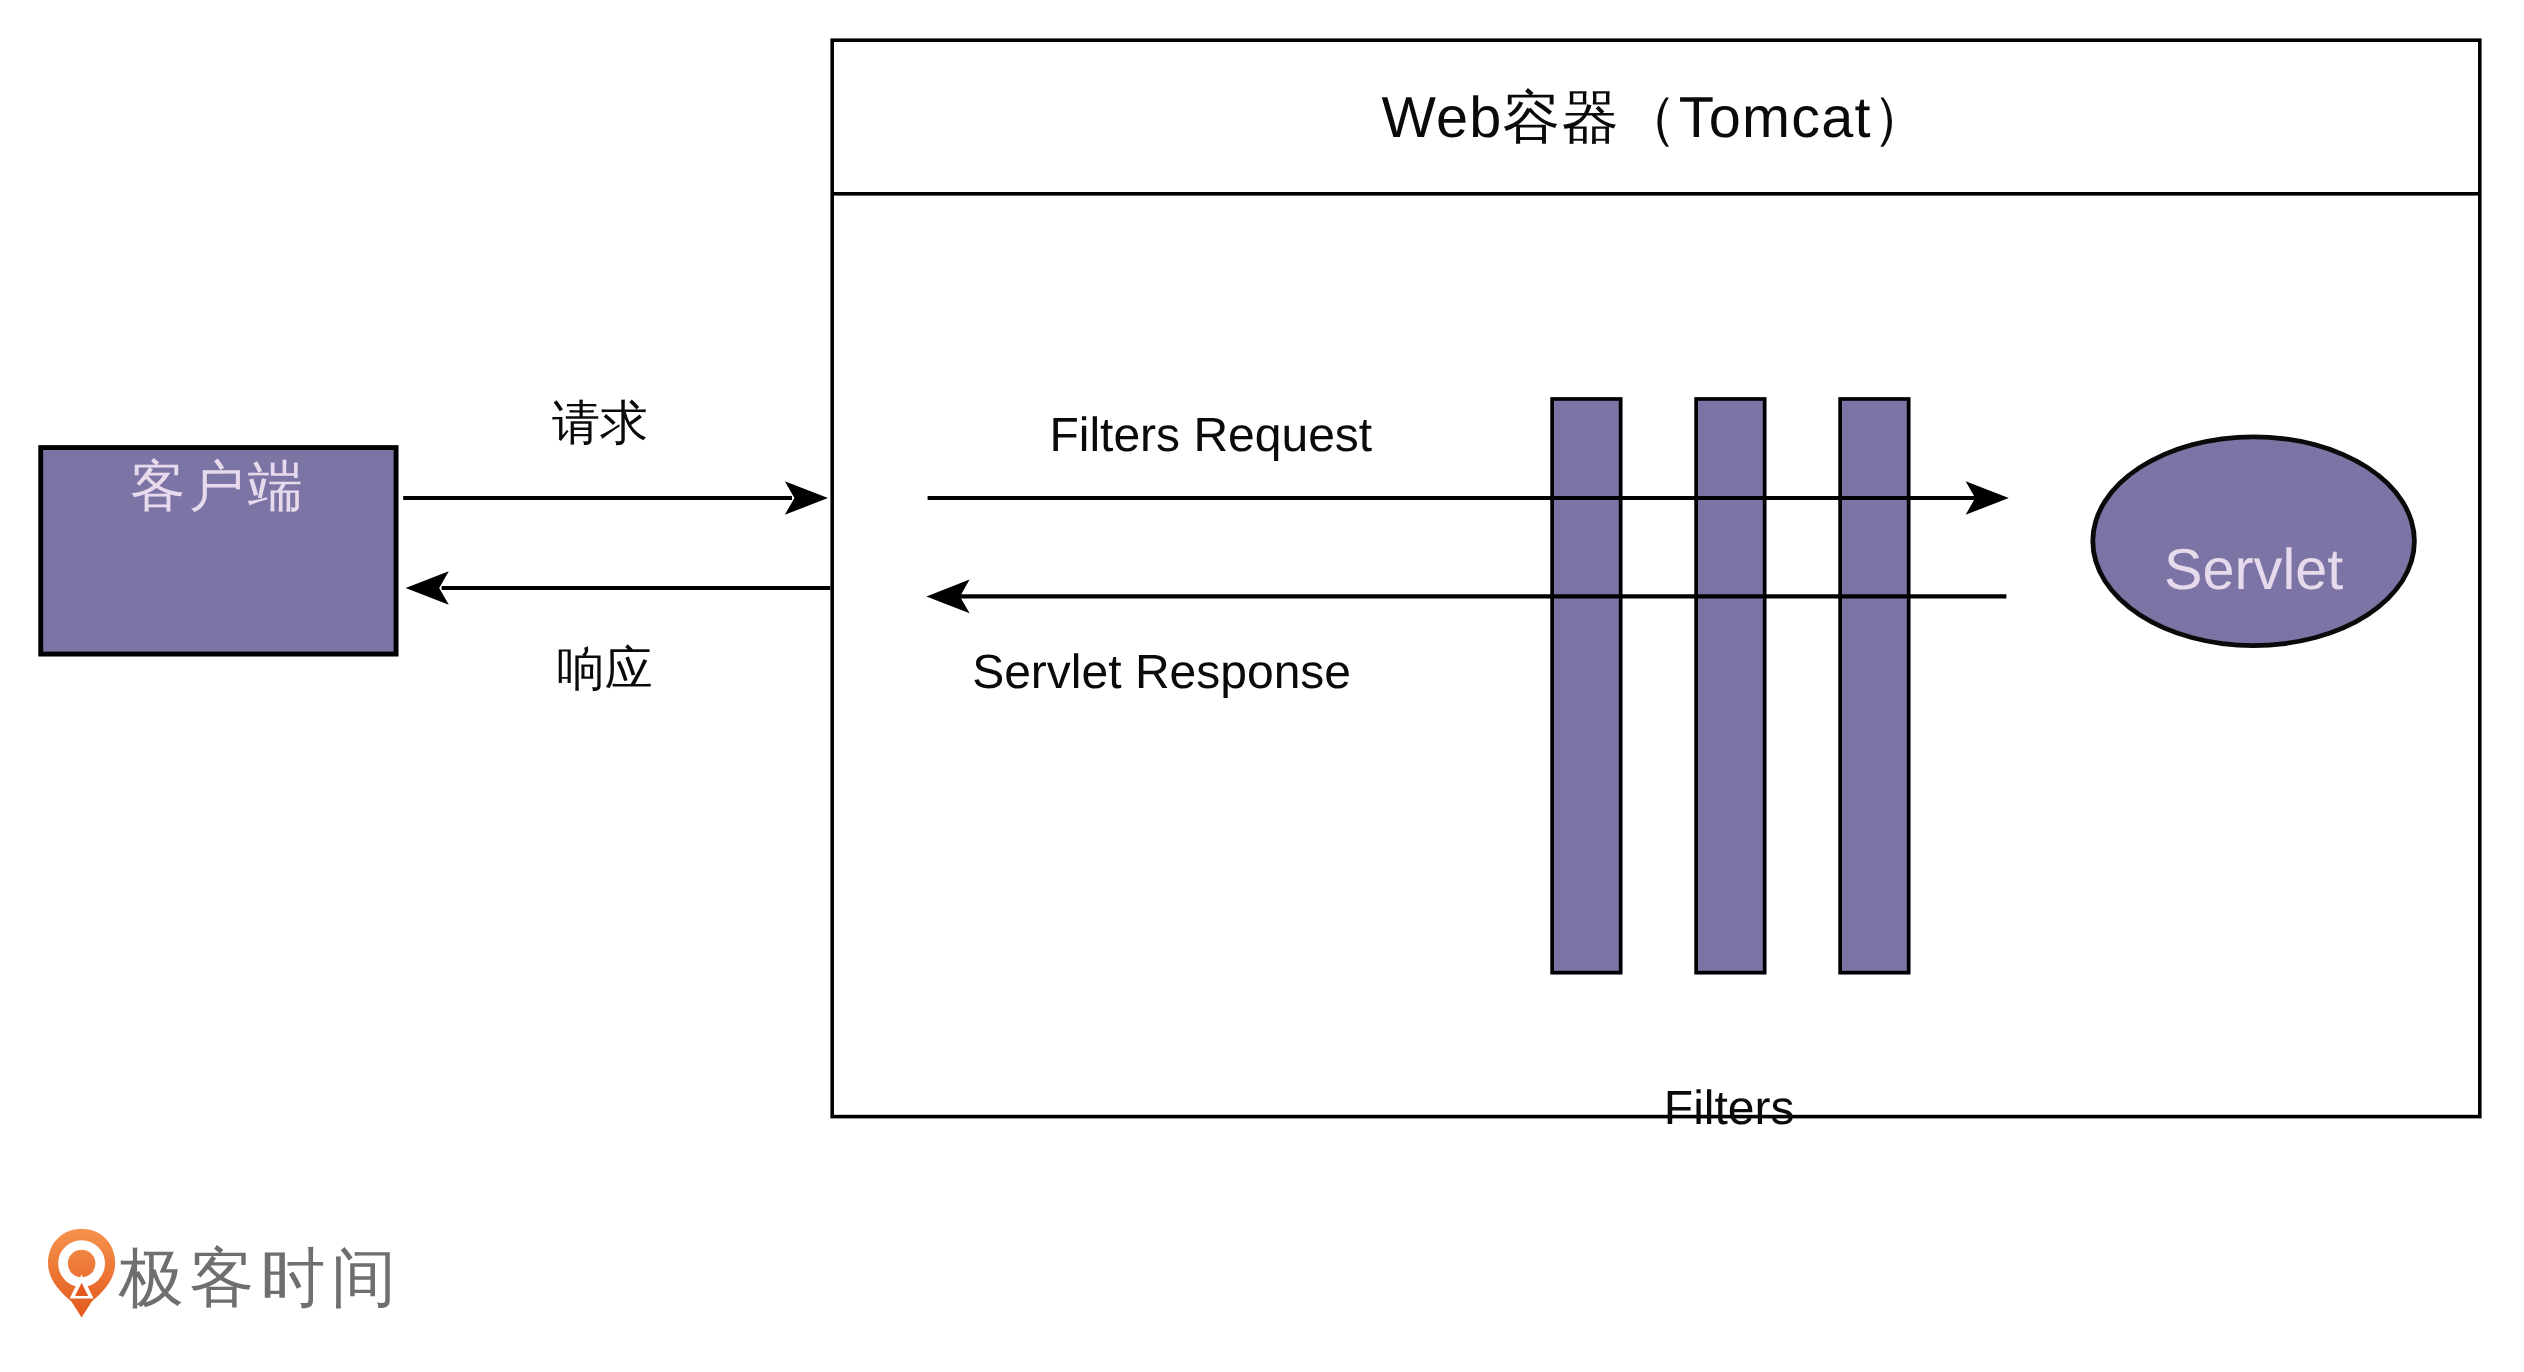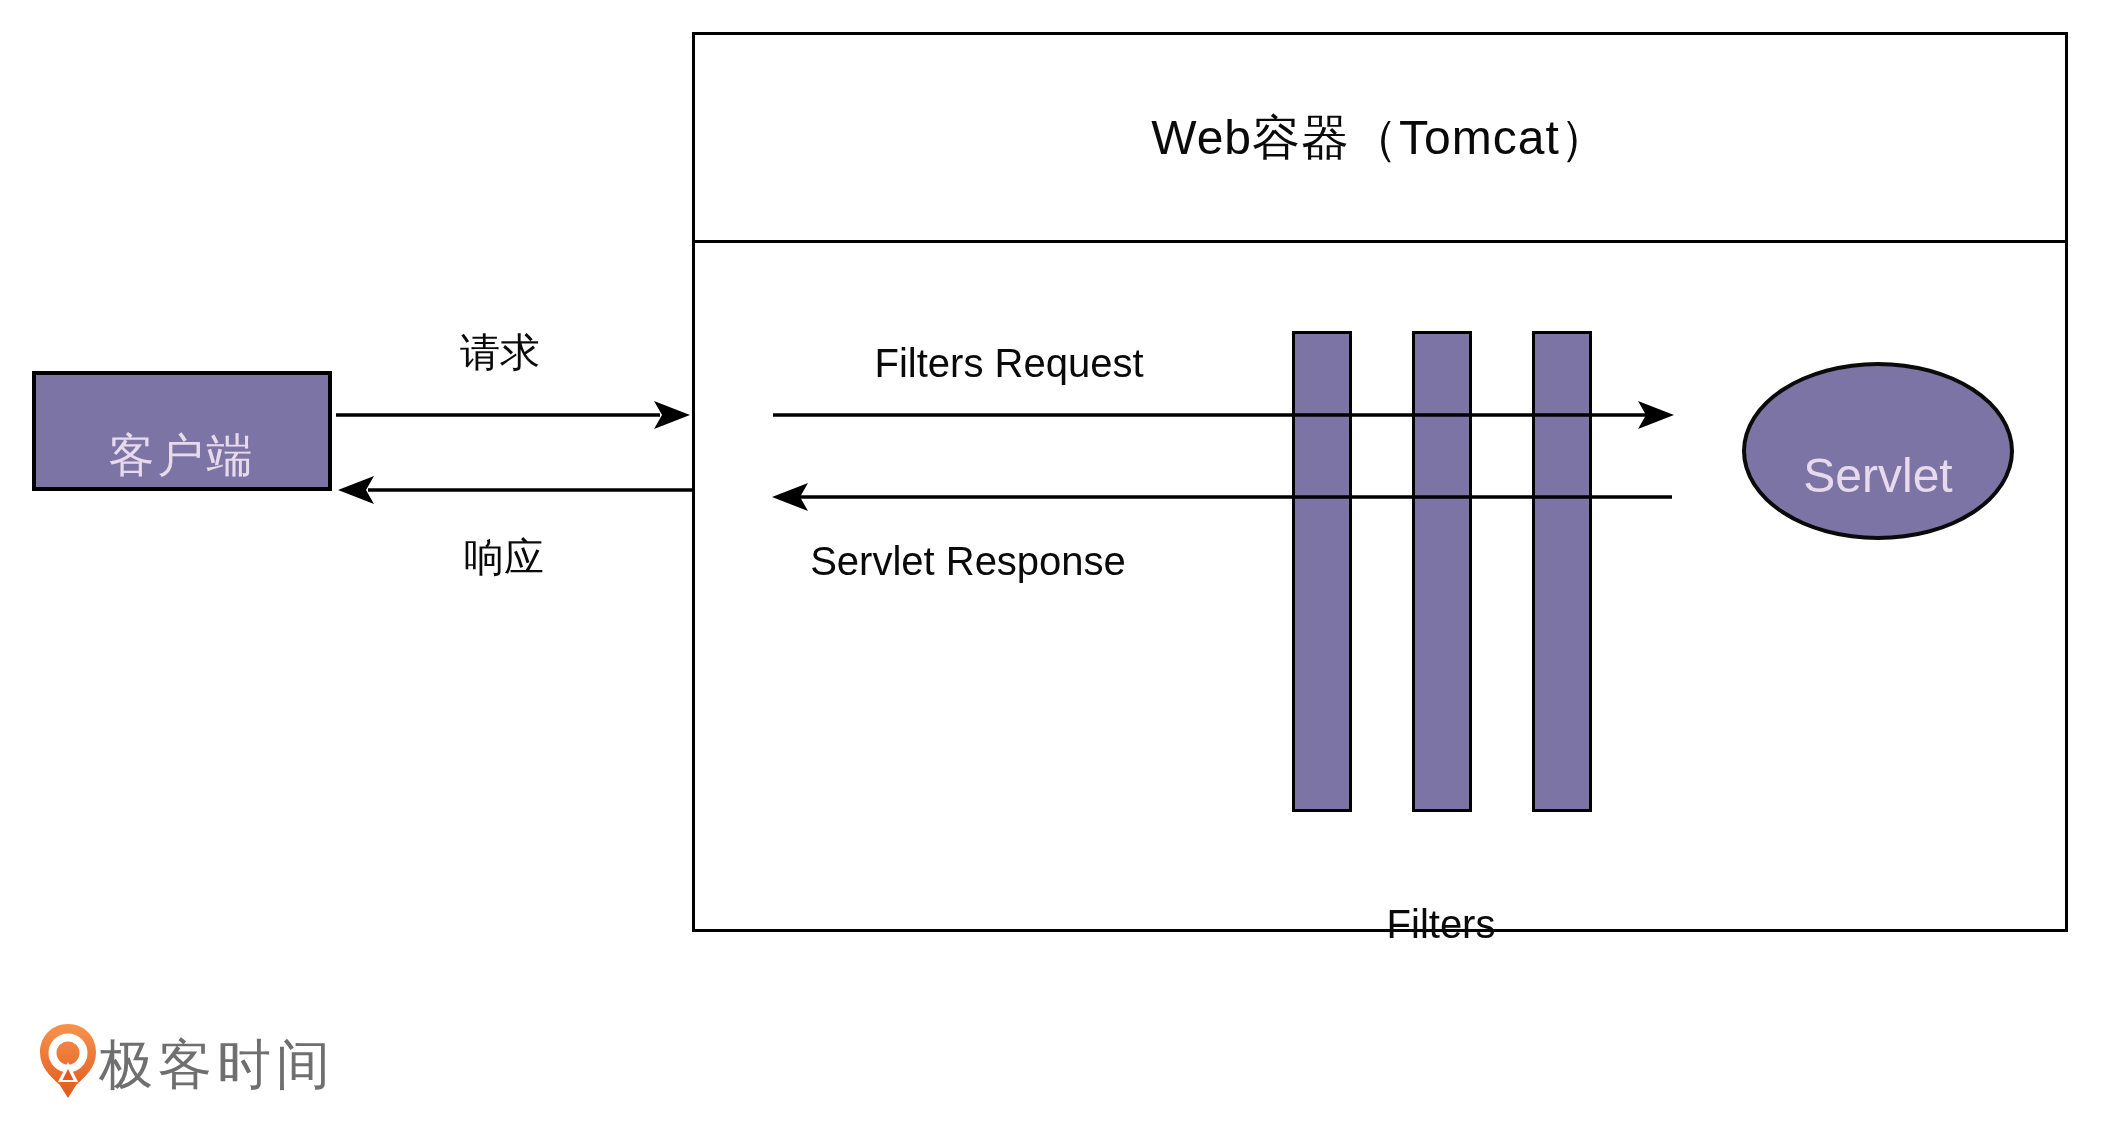--- a/index.html
+++ b/index.html
@@ -18,42 +18,42 @@
   .web-container {
     position: absolute;
     left: 692px; top: 32px;
     width: 1376px; height: 900px;
     border: 3px solid #000;
     background: #ffffff;
   }
   .web-container-header {
     position: absolute;
     left: 0; top: 0;
-    width: 100%; height: 208px;
+    width: 100%; height: 128px;
     border-bottom: 3px solid #000;
     display: flex;
     align-items: center;
     justify-content: center;
   }
   .container-title {
     font-size: 48px;
     color: #0a0a0a;
     letter-spacing: 1px;
     white-space: nowrap;
   }
 
   
   .client-box {
     position: absolute;
     left: 32px; top: 371px;
-    width: 300px; height: 120px;
+    width: 300px; height: 176px;
     background: var(--purple, #7B74A4);
     border: 4px solid #000;
     display: flex;
-    align-items: flex-end;
+    align-items: flex-start;
     justify-content: center;
   }
   .client-label {
     font-size: 46px;
     color: var(--light_text, #E7DAEC);
     letter-spacing: 3px;
     white-space: nowrap;
   }
 
   

